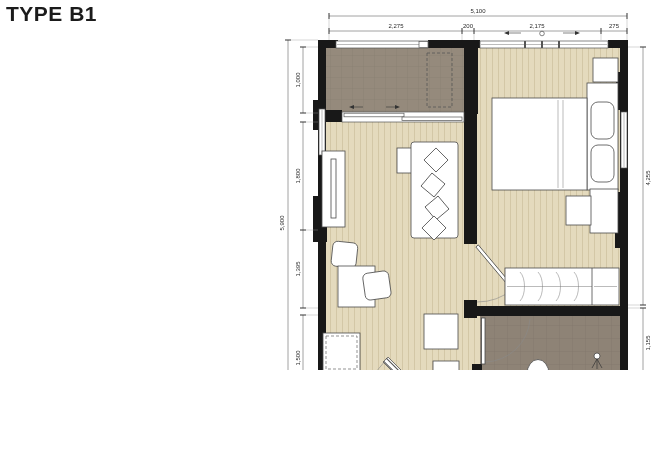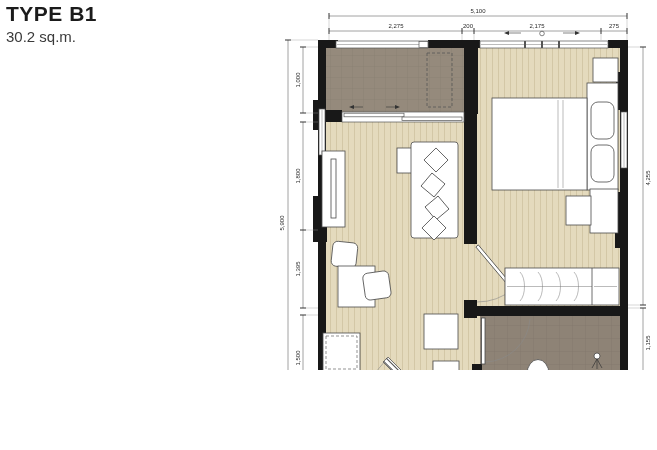--- a/index.html
+++ b/index.html
@@ -18,21 +18,20 @@
   .win{fill:#fff;stroke:#555;stroke-width:0.7;}
   .arc{stroke:#8a8a8a;stroke-width:0.6;fill:none;}
 </style>
 </head>
 <body>
 
 <div class="frame">
 
   <div class="hdr">
     <h1>TYPE B1</h1>
-    <p>30.2 sq.m.</p>
   </div>
 
   <svg width="657" height="450" viewBox="0 0 657 450">
     <defs>
       <pattern id="wood" patternUnits="userSpaceOnUse" width="6" height="6">
         <rect width="6" height="6" fill="#e4dabd"></rect>
         <line x1="0.5" y1="0" x2="0.5" y2="6" stroke="#d3c7a6" stroke-width="1"></line>
       </pattern>
       <pattern id="btile" patternUnits="userSpaceOnUse" width="11" height="11">
         <rect width="11" height="11" fill="#958a7c"></rect>

